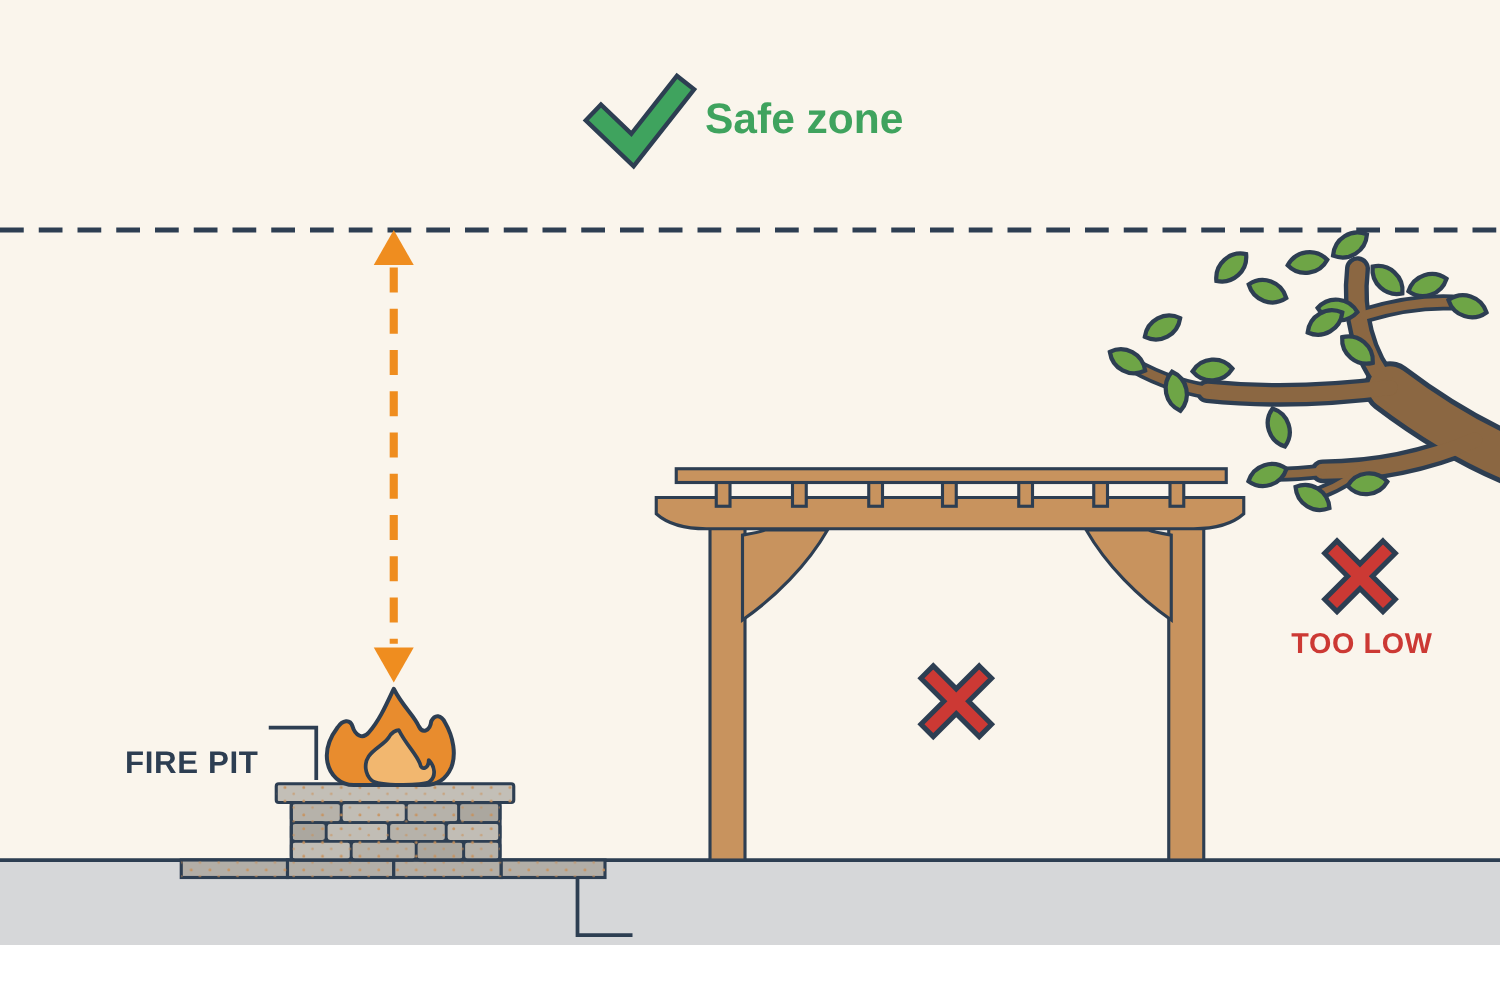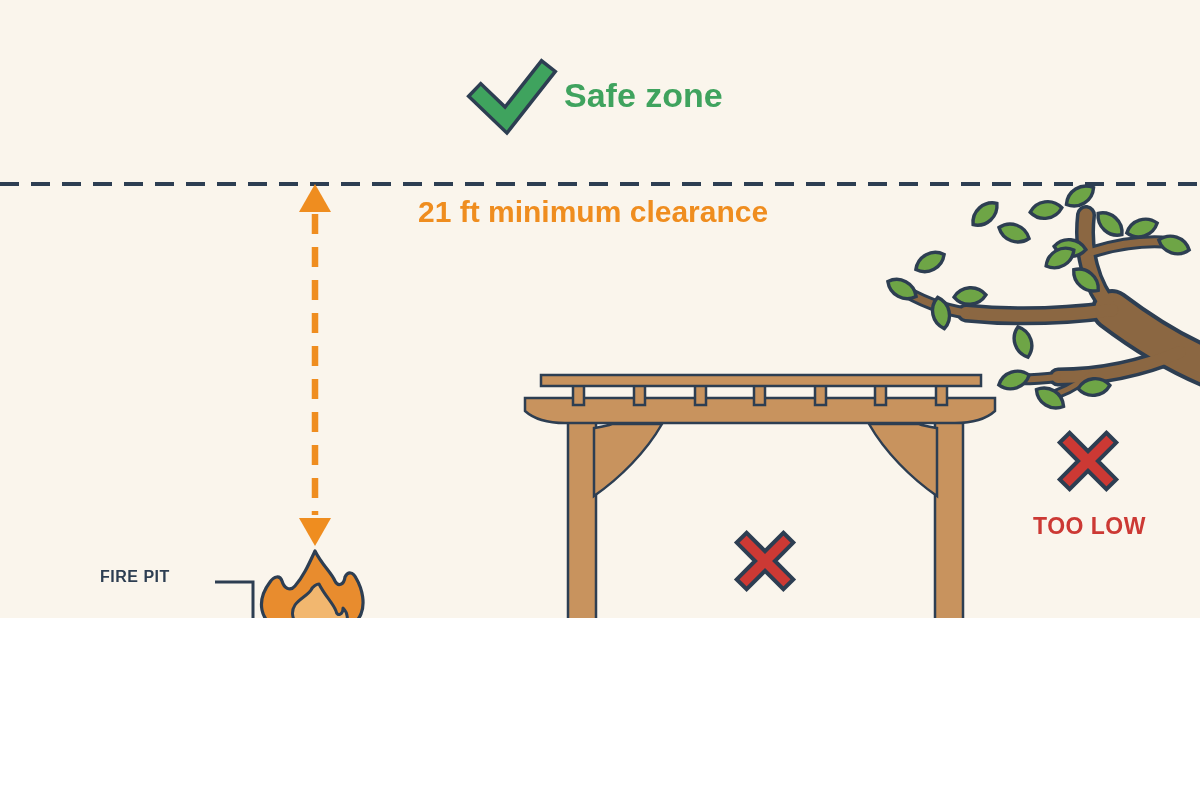--- a/index.html
+++ b/index.html
@@ -1,29 +1,29 @@
 <!DOCTYPE html>
 <html style="--background: #faf5ec; --navy: #2d3e52; --green: #3fa35e; --orange: #ef8d1f; --red: #cc3934; --wood: #c8935e; --branch: #8b6742; --leaf: #6ea546; --stone: #b6b2aa; --stone-light: #c1bdb5; --stone-dark: #aba79f; --cap: #c3bfb7; --paver: #b2aea7; --ground: #d6d7d9; --flame-outer: #e88c2e; --flame-inner: #f2b76f; --speck: #c98f57;"><head>
 <meta charset="utf-8">
 <style>
   html,body{margin:0;padding:0;}
   .stage{
     position:relative;
-    width:1200px;height:618px;
+    width:1200px;height:756px;
     background:var(--background,#faf5ec);
     overflow:hidden;
     font-family:"Liberation Sans",sans-serif;
   }
   .stage svg{position:absolute;left:0;top:0;}
   .label{position:absolute;font-weight:bold;white-space:nowrap;}
   .label-safe{left:564px;top:76px;font-size:34px;color:var(--green,#3fa35e);}
   .label-clearance{left:418px;top:195px;font-size:30px;color:var(--orange,#ef8d1f);}
-  .label-firepit{left:100px;top:568px;font-size:16px;color:var(--navy,#2d3e52);letter-spacing:.5px;}
+  .label-firepit{left:100px;top:596px;font-size:25px;color:var(--navy,#2d3e52);letter-spacing:.5px;}
   .label-pavers{left:512px;top:733px;font-size:25px;color:var(--navy,#2d3e52);letter-spacing:.5px;}
-  .label-toolow{left:1027px;top:501px;width:125px;text-align:center;font-size:23px;color:var(--red,#cc3934);letter-spacing:.5px;margin-top:12px;}
+  .label-toolow{left:1027px;top:501px;width:125px;text-align:center;font-size:23px;color:var(--red,#cc3934);letter-spacing:.5px;}
 
   
   .ol{stroke:var(--navy,#2d3e52);}
   .wood{fill:var(--wood,#c8935e);stroke:var(--navy,#2d3e52);stroke-width:2.5;}
   .stoneA{fill:var(--stone,#b6b2aa);}
   .stoneB{fill:var(--stone-light,#c1bdb5);}
   .stoneC{fill:var(--stone-dark,#aba79f);}
   .stone-st{stroke:var(--navy,#2d3e52);stroke-width:2.2;}
   .cap{fill:var(--cap,#c3bfb7);stroke:var(--navy,#2d3e52);stroke-width:2.5;}
   .paver{fill:var(--paver,#b2aea7);stroke:var(--navy,#2d3e52);stroke-width:2.5;}
@@ -187,16 +187,15 @@
         <use href="#leafshape" class="leaf" transform="translate(1050,398) rotate(32)"></use>
         <use href="#leafshape" class="leaf" transform="translate(1094,387) rotate(-6)"></use>
       </g>
     </g>
 
     <path class="xmark" d="M-7,-33 L7,-33 L7,-7 L33,-7 L33,7 L7,7 L7,33 L-7,33 L-7,7 L-33,7 L-33,-7 L-7,-7 Z" transform="translate(765,561) rotate(45)"></path>
     <path class="xmark" d="M-7,-33 L7,-33 L7,-7 L33,-7 L33,7 L7,7 L7,33 L-7,33 L-7,7 L-33,7 L-33,-7 L-7,-7 Z" transform="translate(1088,461) rotate(45)"></path>
   </svg>
 
   <div class="label label-safe">Safe zone</div>
-  <div class="label label-clearance">21 ft minimum clearance</div>
   <div class="label label-firepit">FIRE PIT</div>
   <div class="label label-toolow">TOO LOW</div>
 </div>
 
 </body></html>

